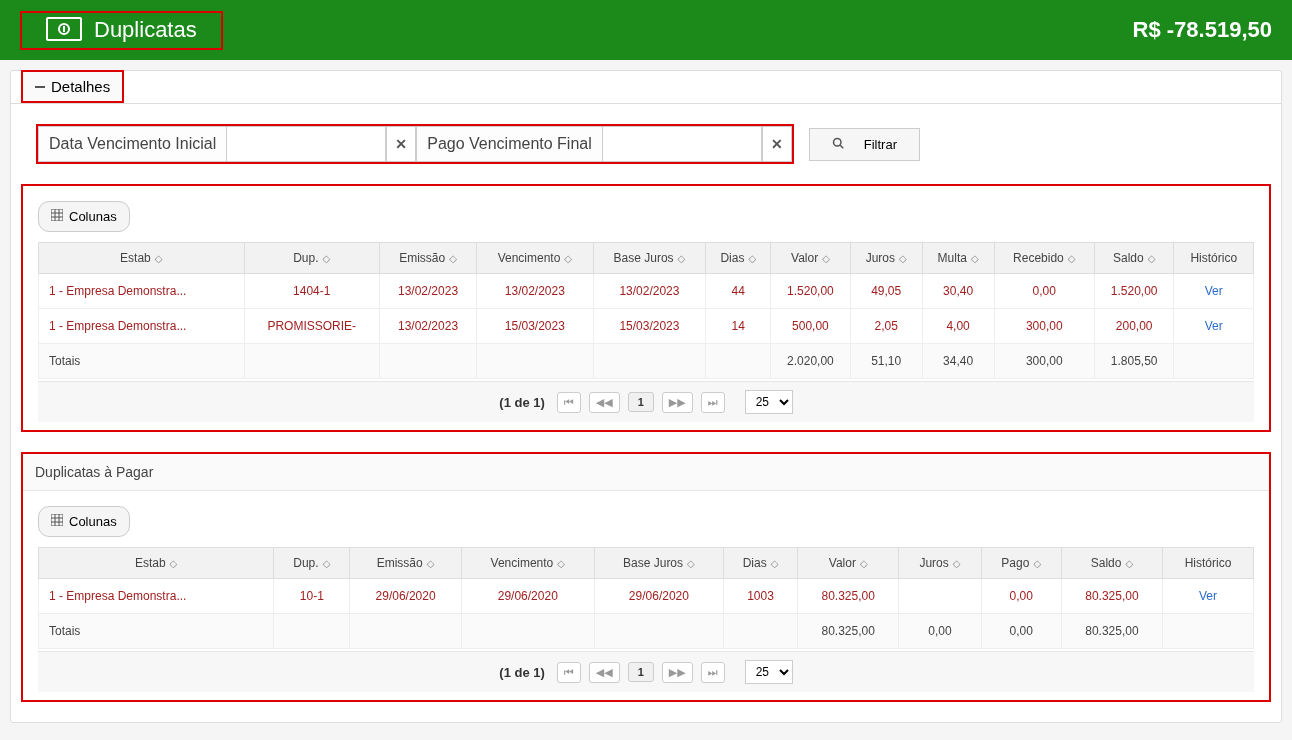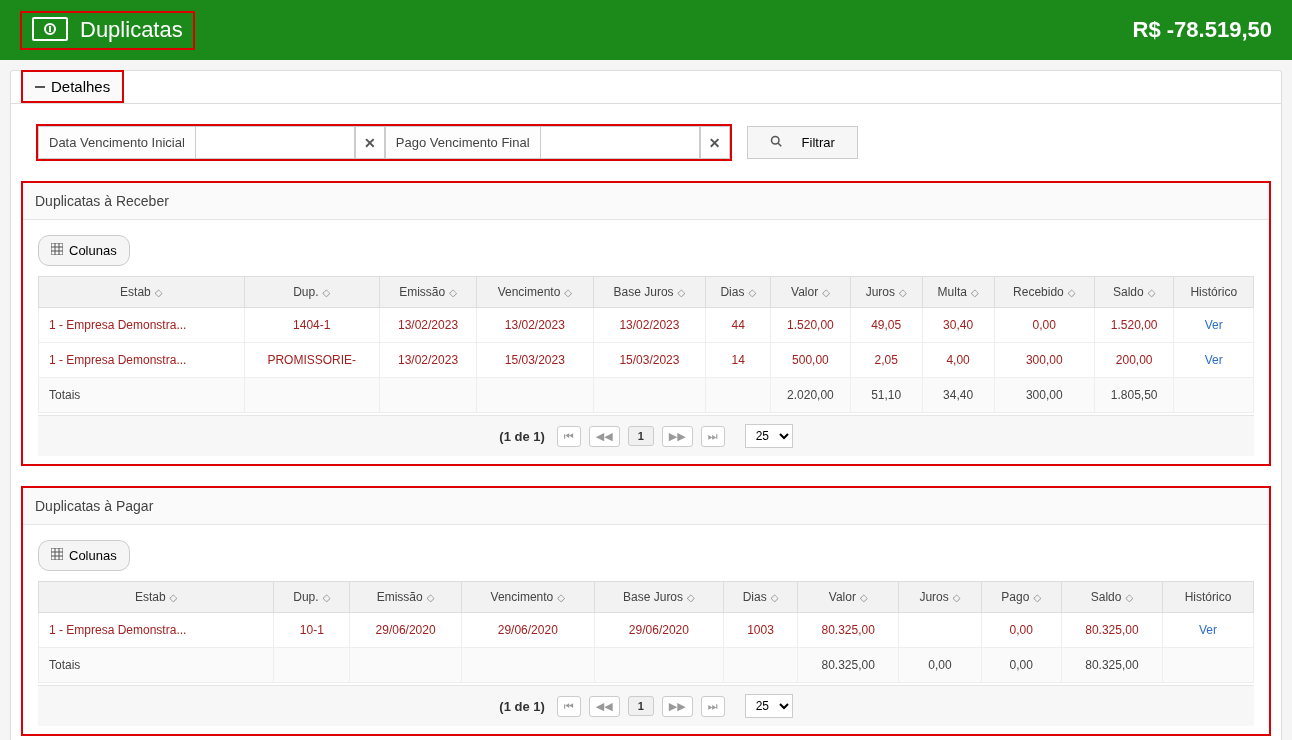--- a/index.html
+++ b/index.html
@@ -7,21 +7,21 @@
 
 .header-bar {
   background: #1b8a1b;
   color: white;
   display: flex;
   align-items: center;
   justify-content: space-between;
   padding: 10px 20px;
   height: 60px;
 }
-.header-left { display: flex; align-items: center; gap: 12px; border: 2px solid #d00; padding: 4px 10px; }
+.header-left { display: flex; align-items: center; gap: 12px; border: 2px solid #d00; padding: 4px 24px; }
 .header-left svg { width: 36px; height: 24px; }
 .header-title { font-size: 22px; font-weight: normal; }
 .header-amount { font-size: 22px; font-weight: bold; }
 
 .content { padding: 10px; }
 
 .panel {
   background: #fff;
   border: 1px solid #ddd;
   border-radius: 3px;
@@ -47,21 +47,21 @@
   display: flex;
   align-items: stretch;
   border: 2px solid #d00;
 }
 .filter-field {
   display: flex;
   align-items: stretch;
 }
 .filter-label {
   padding: 8px 10px;
-  font-size: 13px;
+  font-size: 16px;
   color: #444;
   background: #fdfdfd;
   border: 1px solid #ccc;
   border-right: none;
 }
 .filter-input {
   width: 160px;
   border: 1px solid #ccc;
   padding: 0 6px;
   font-size: 13px;
@@ -218,21 +218,20 @@
           <svg class="search-icon" viewBox="0 0 16 16" fill="none" stroke="#555" stroke-width="2">
             <circle cx="7" cy="7" r="5"></circle>
               <line x1="11" y1="11" x2="15" y2="15"></line>
           </svg>
         </span>
         <span>Filtrar</span>
       </button>
     </div>
 
     <div class="subpanel">
-      <div class="subpanel-header">Duplicatas à Receber</div>
       <div class="subpanel-body">
         <button class="cols-btn">
           <span>
             <svg class="grid-icon" viewBox="0 0 12 12" fill="none" stroke="#555" stroke-width="1">
               <rect x="0" y="0" width="12" height="12"></rect>
                 <line x1="4" y1="0" x2="4" y2="12"></line>
                 <line x1="8" y1="0" x2="8" y2="12"></line>
                 <line x1="0" y1="4" x2="12" y2="4"></line>
                 <line x1="0" y1="8" x2="12" y2="8"></line>
             </svg>

